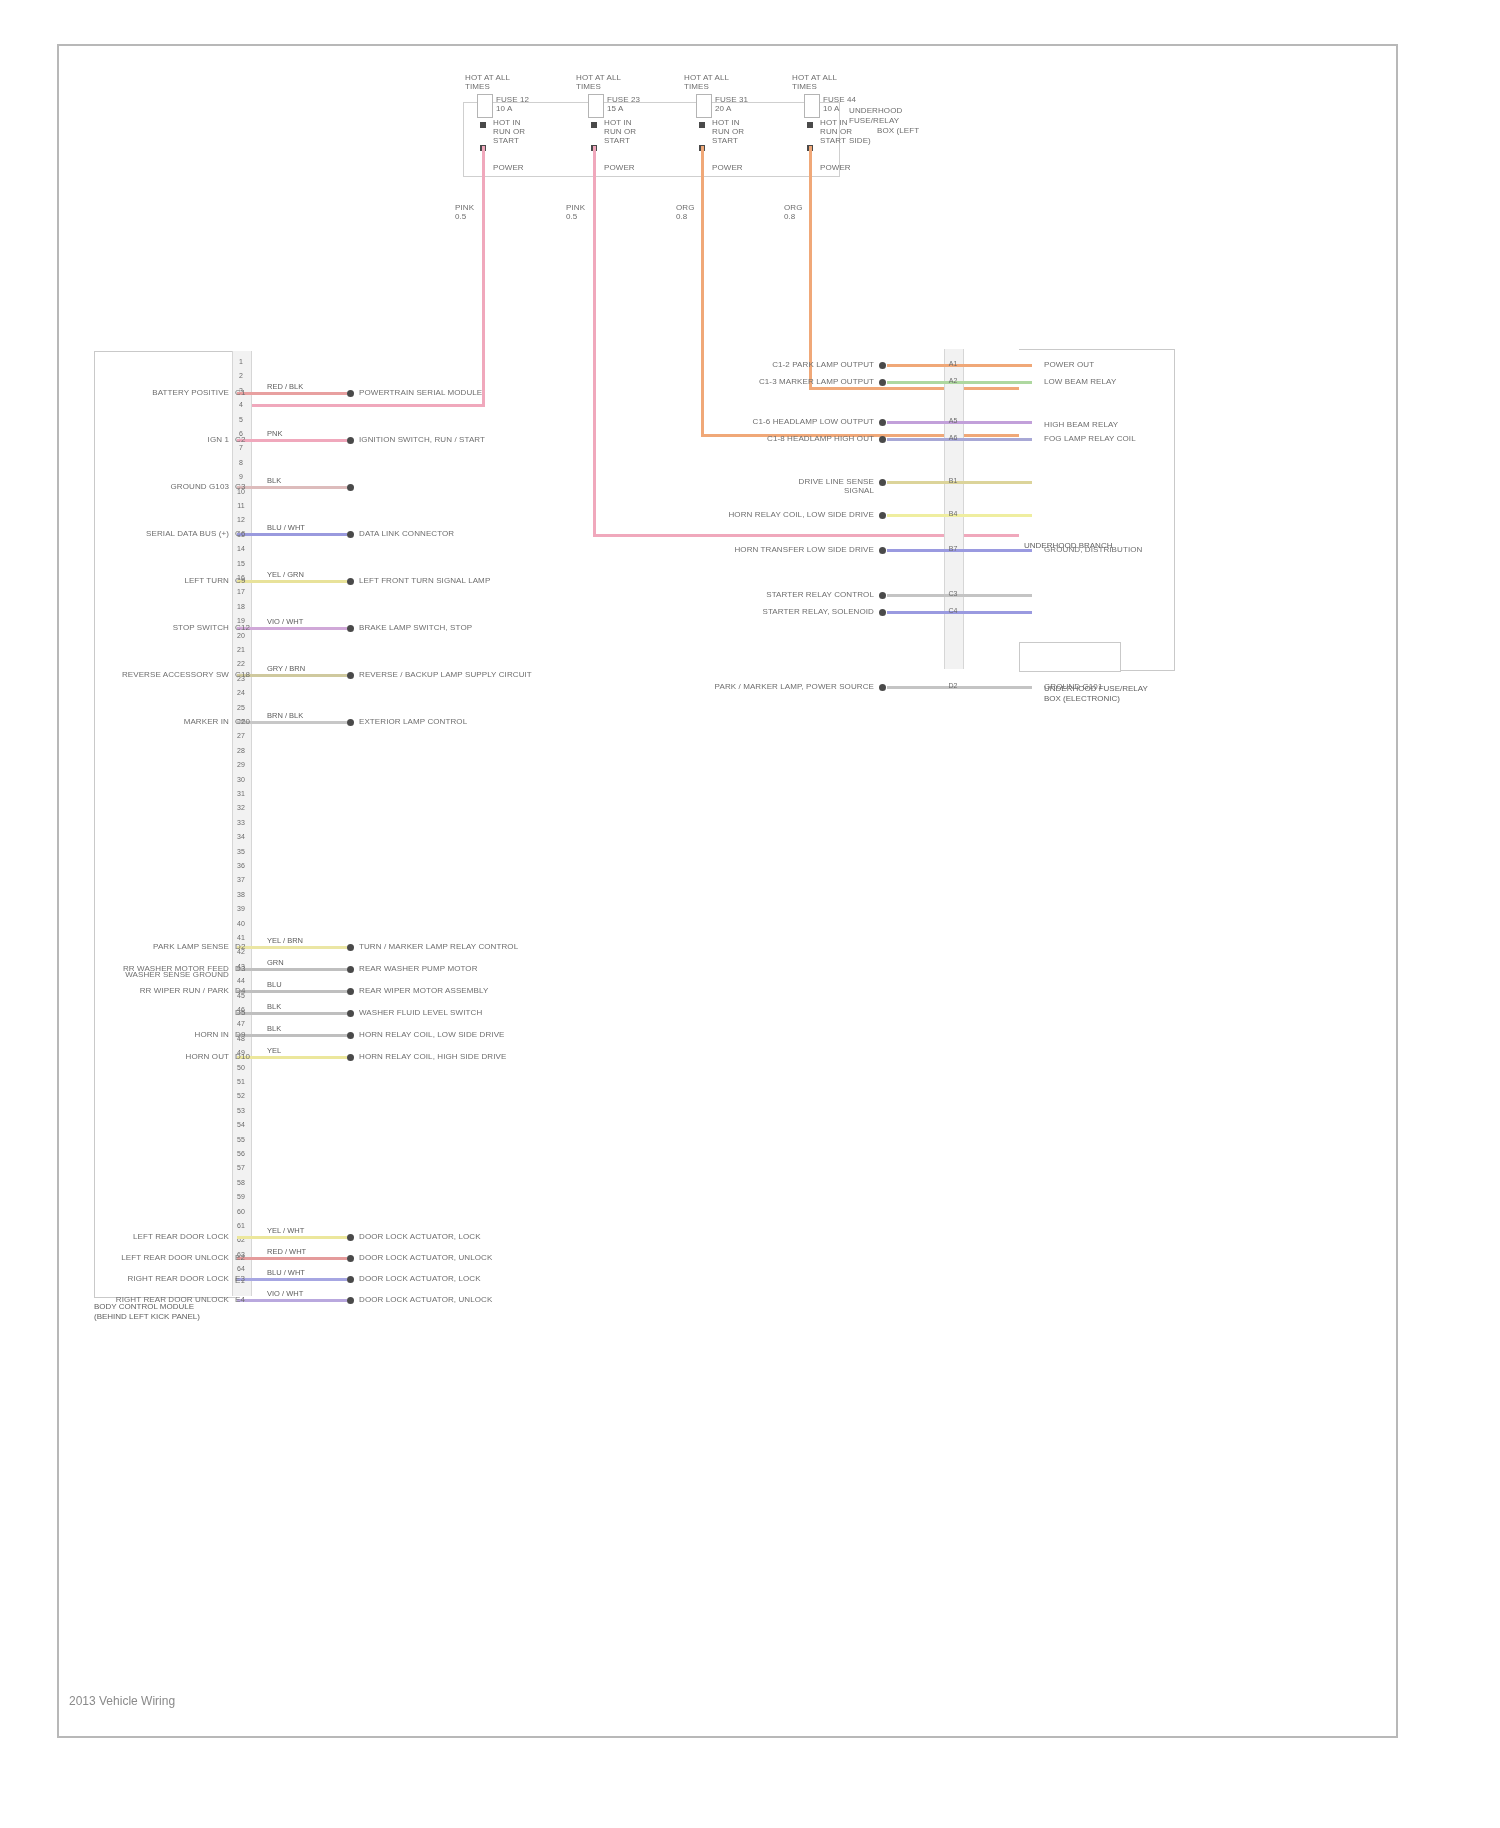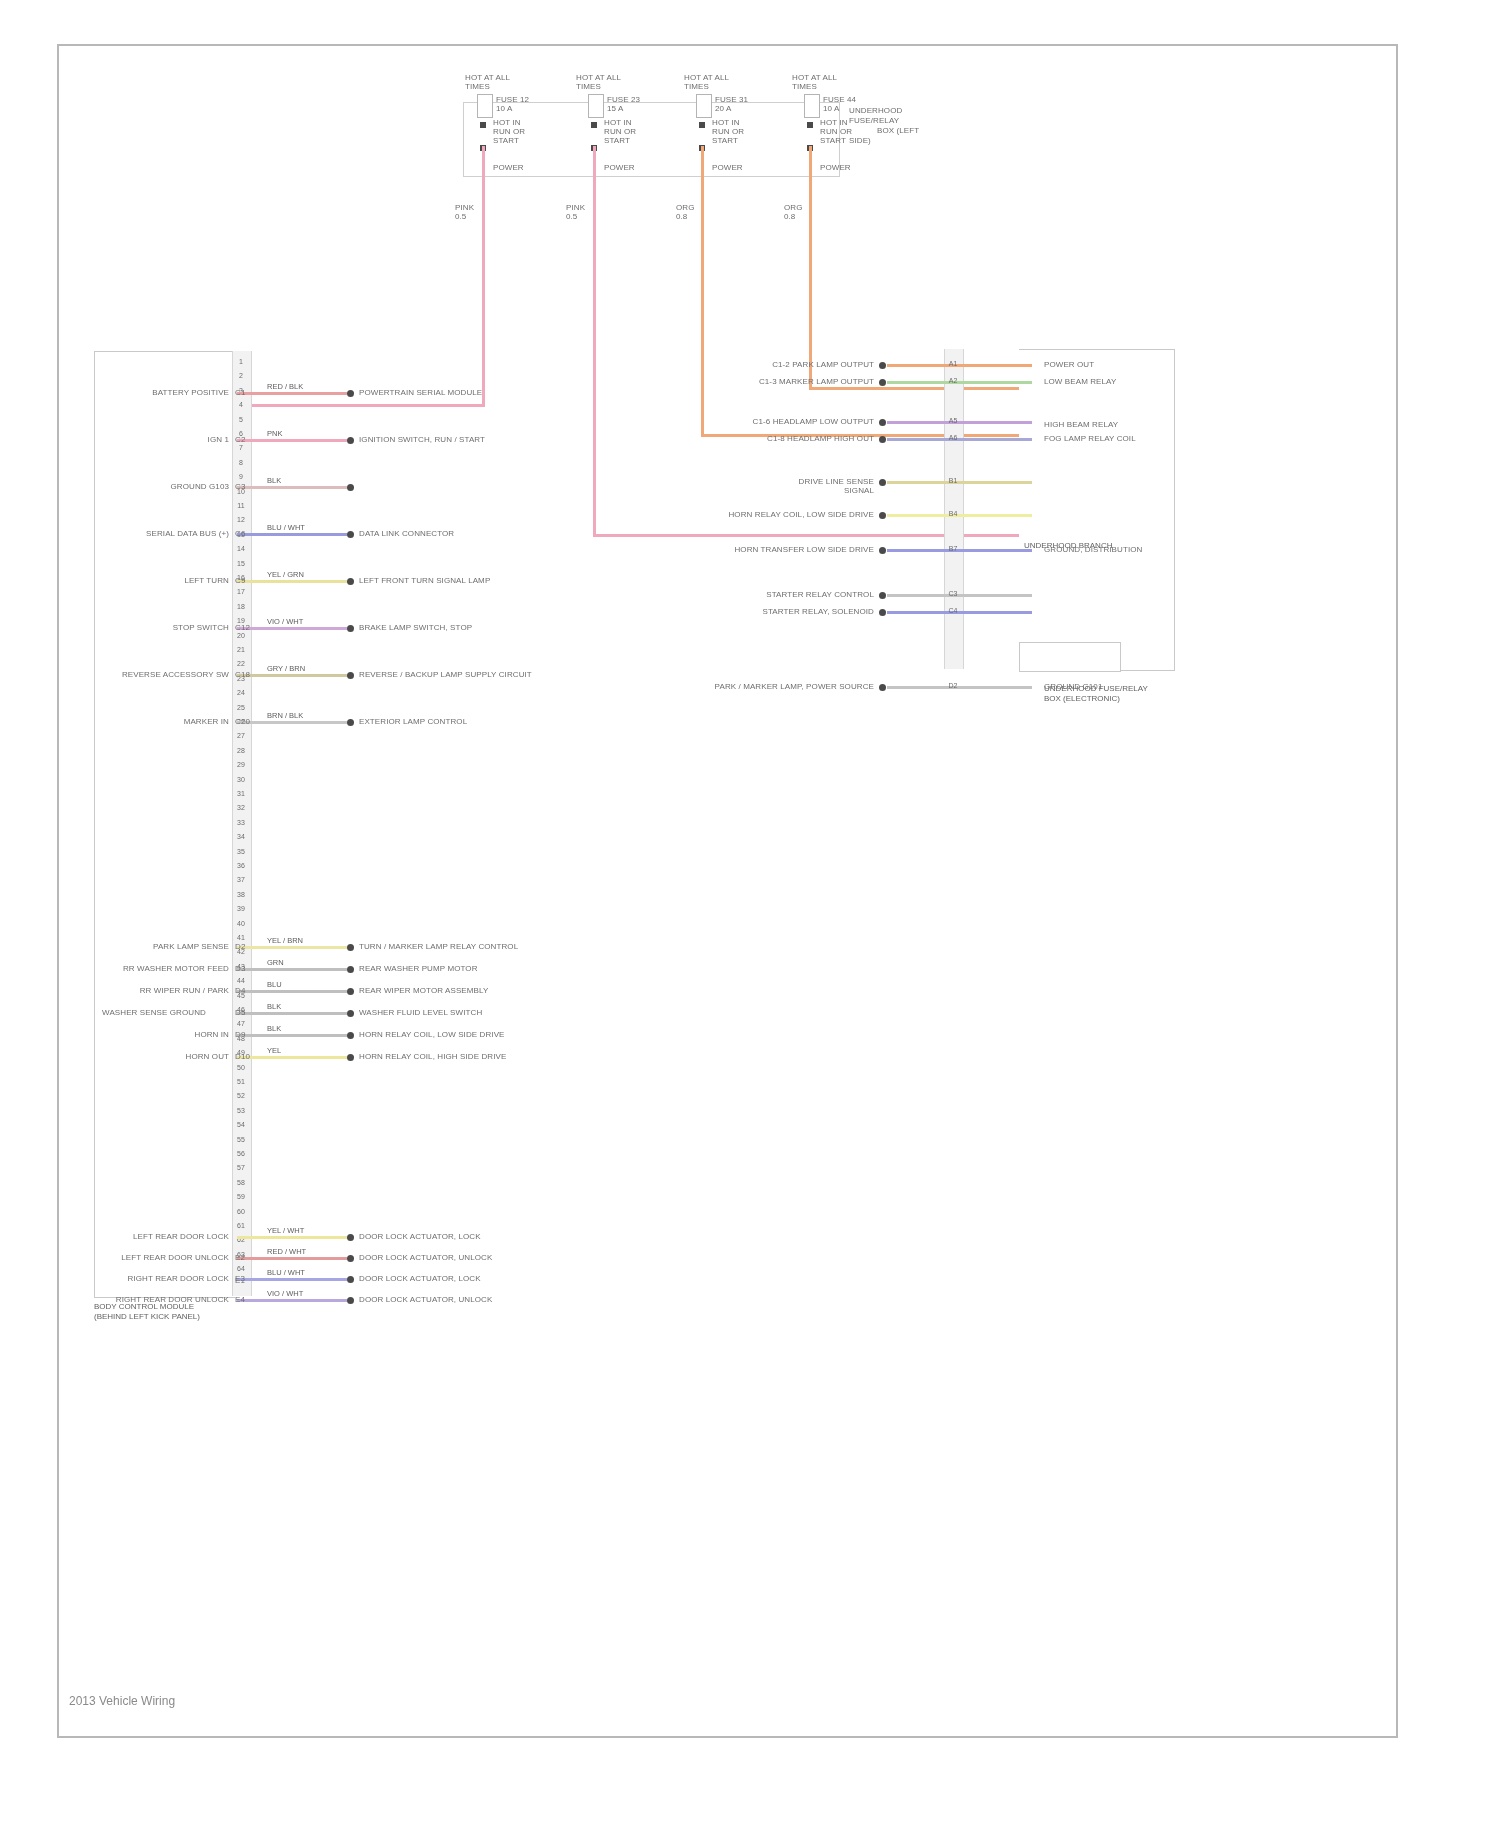--- a/index.html
+++ b/index.html
@@ -248,21 +248,21 @@
         <div class="w" style="left: 178px; top: 944px; width: 110px; background: rgb(191, 191, 191);"></div>
         <div class="wclabel" style="left: 208px; top: 934px;">BLU</div>
         <div class="dot" style="left: 288px; top: 942px;"></div>
         <div class="lbl" style="left: 176px; top: 940px;">D4</div>
         <div class="lbl r" style="left: 20px; top: 940px; width: 150px;">RR WIPER RUN / PARK</div>
         <div class="lbl" style="left: 300px; top: 940px;">REAR WIPER MOTOR ASSEMBLY</div>
         <div class="w" style="left: 178px; top: 966px; width: 110px; background: rgb(191, 191, 191);"></div>
         <div class="wclabel" style="left: 208px; top: 956px;">BLK</div>
         <div class="dot" style="left: 288px; top: 964px;"></div>
         <div class="lbl" style="left: 176px; top: 962px;">D5</div>
-        <div class="lbl r" style="left: 20px; top: 962px; width: 150px; text-align: center;">WASHER SENSE GROUND</div>
+        <div class="lbl r" style="left: 20px; top: 924px; width: 150px;">WASHER SENSE GROUND</div>
         <div class="lbl" style="left: 300px; top: 962px;">WASHER FLUID LEVEL SWITCH</div>
         <div class="w" style="left: 178px; top: 988px; width: 110px; background: rgb(191, 191, 191);"></div>
         <div class="wclabel" style="left: 208px; top: 978px;">BLK</div>
         <div class="dot" style="left: 288px; top: 986px;"></div>
         <div class="lbl" style="left: 176px; top: 984px;">D9</div>
         <div class="lbl r" style="left: 20px; top: 984px; width: 150px;">HORN IN</div>
         <div class="lbl" style="left: 300px; top: 984px;">HORN RELAY COIL, LOW SIDE DRIVE</div>
         <div class="w" style="left: 178px; top: 1010px; width: 110px; background: rgb(236, 231, 156);"></div>
         <div class="wclabel" style="left: 208px; top: 1000px;">YEL</div>
         <div class="dot" style="left: 288px; top: 1008px;"></div>

